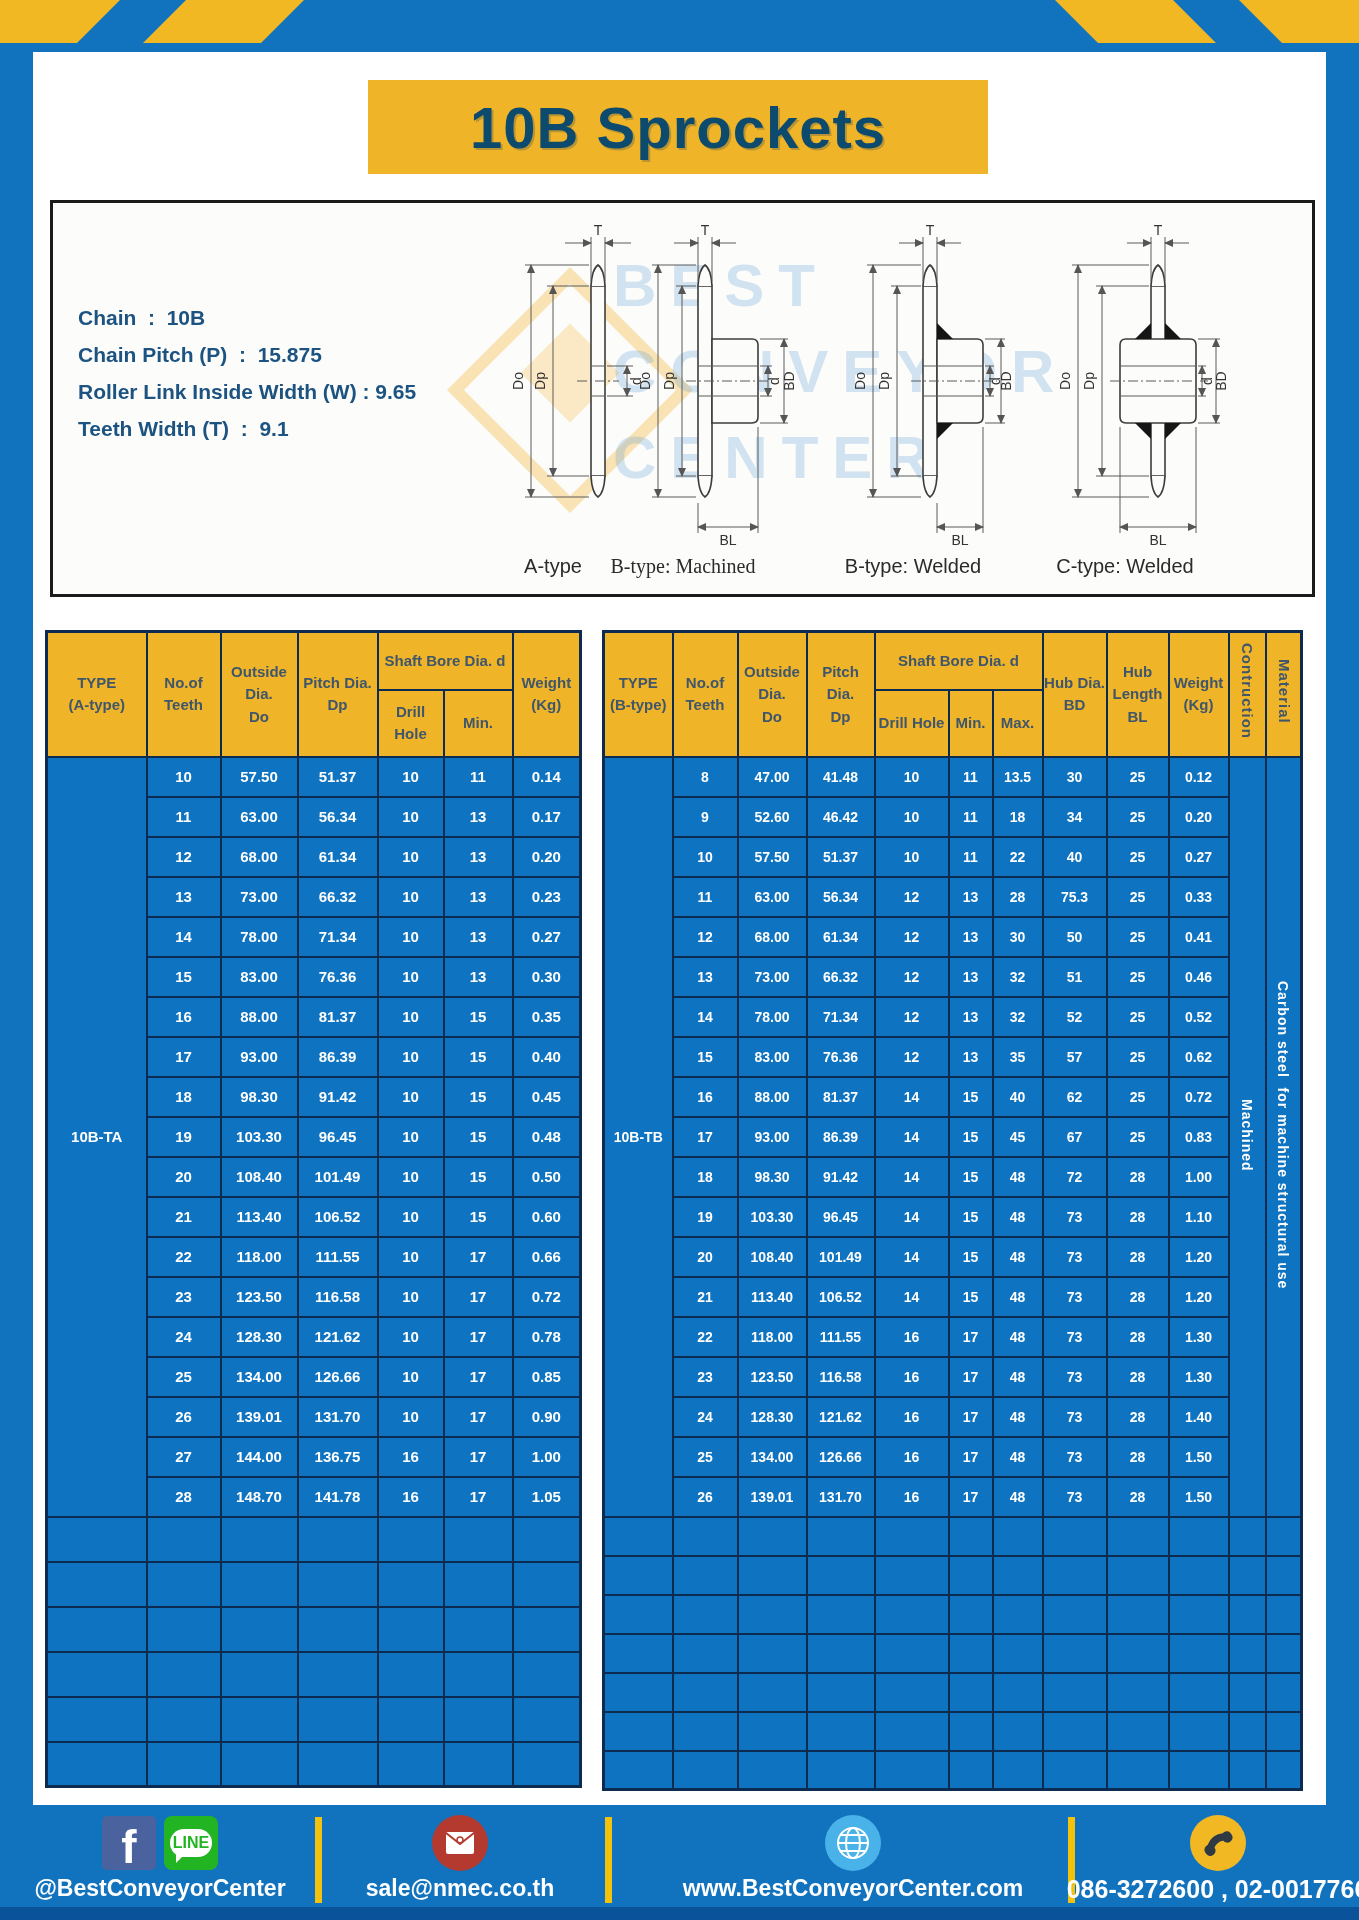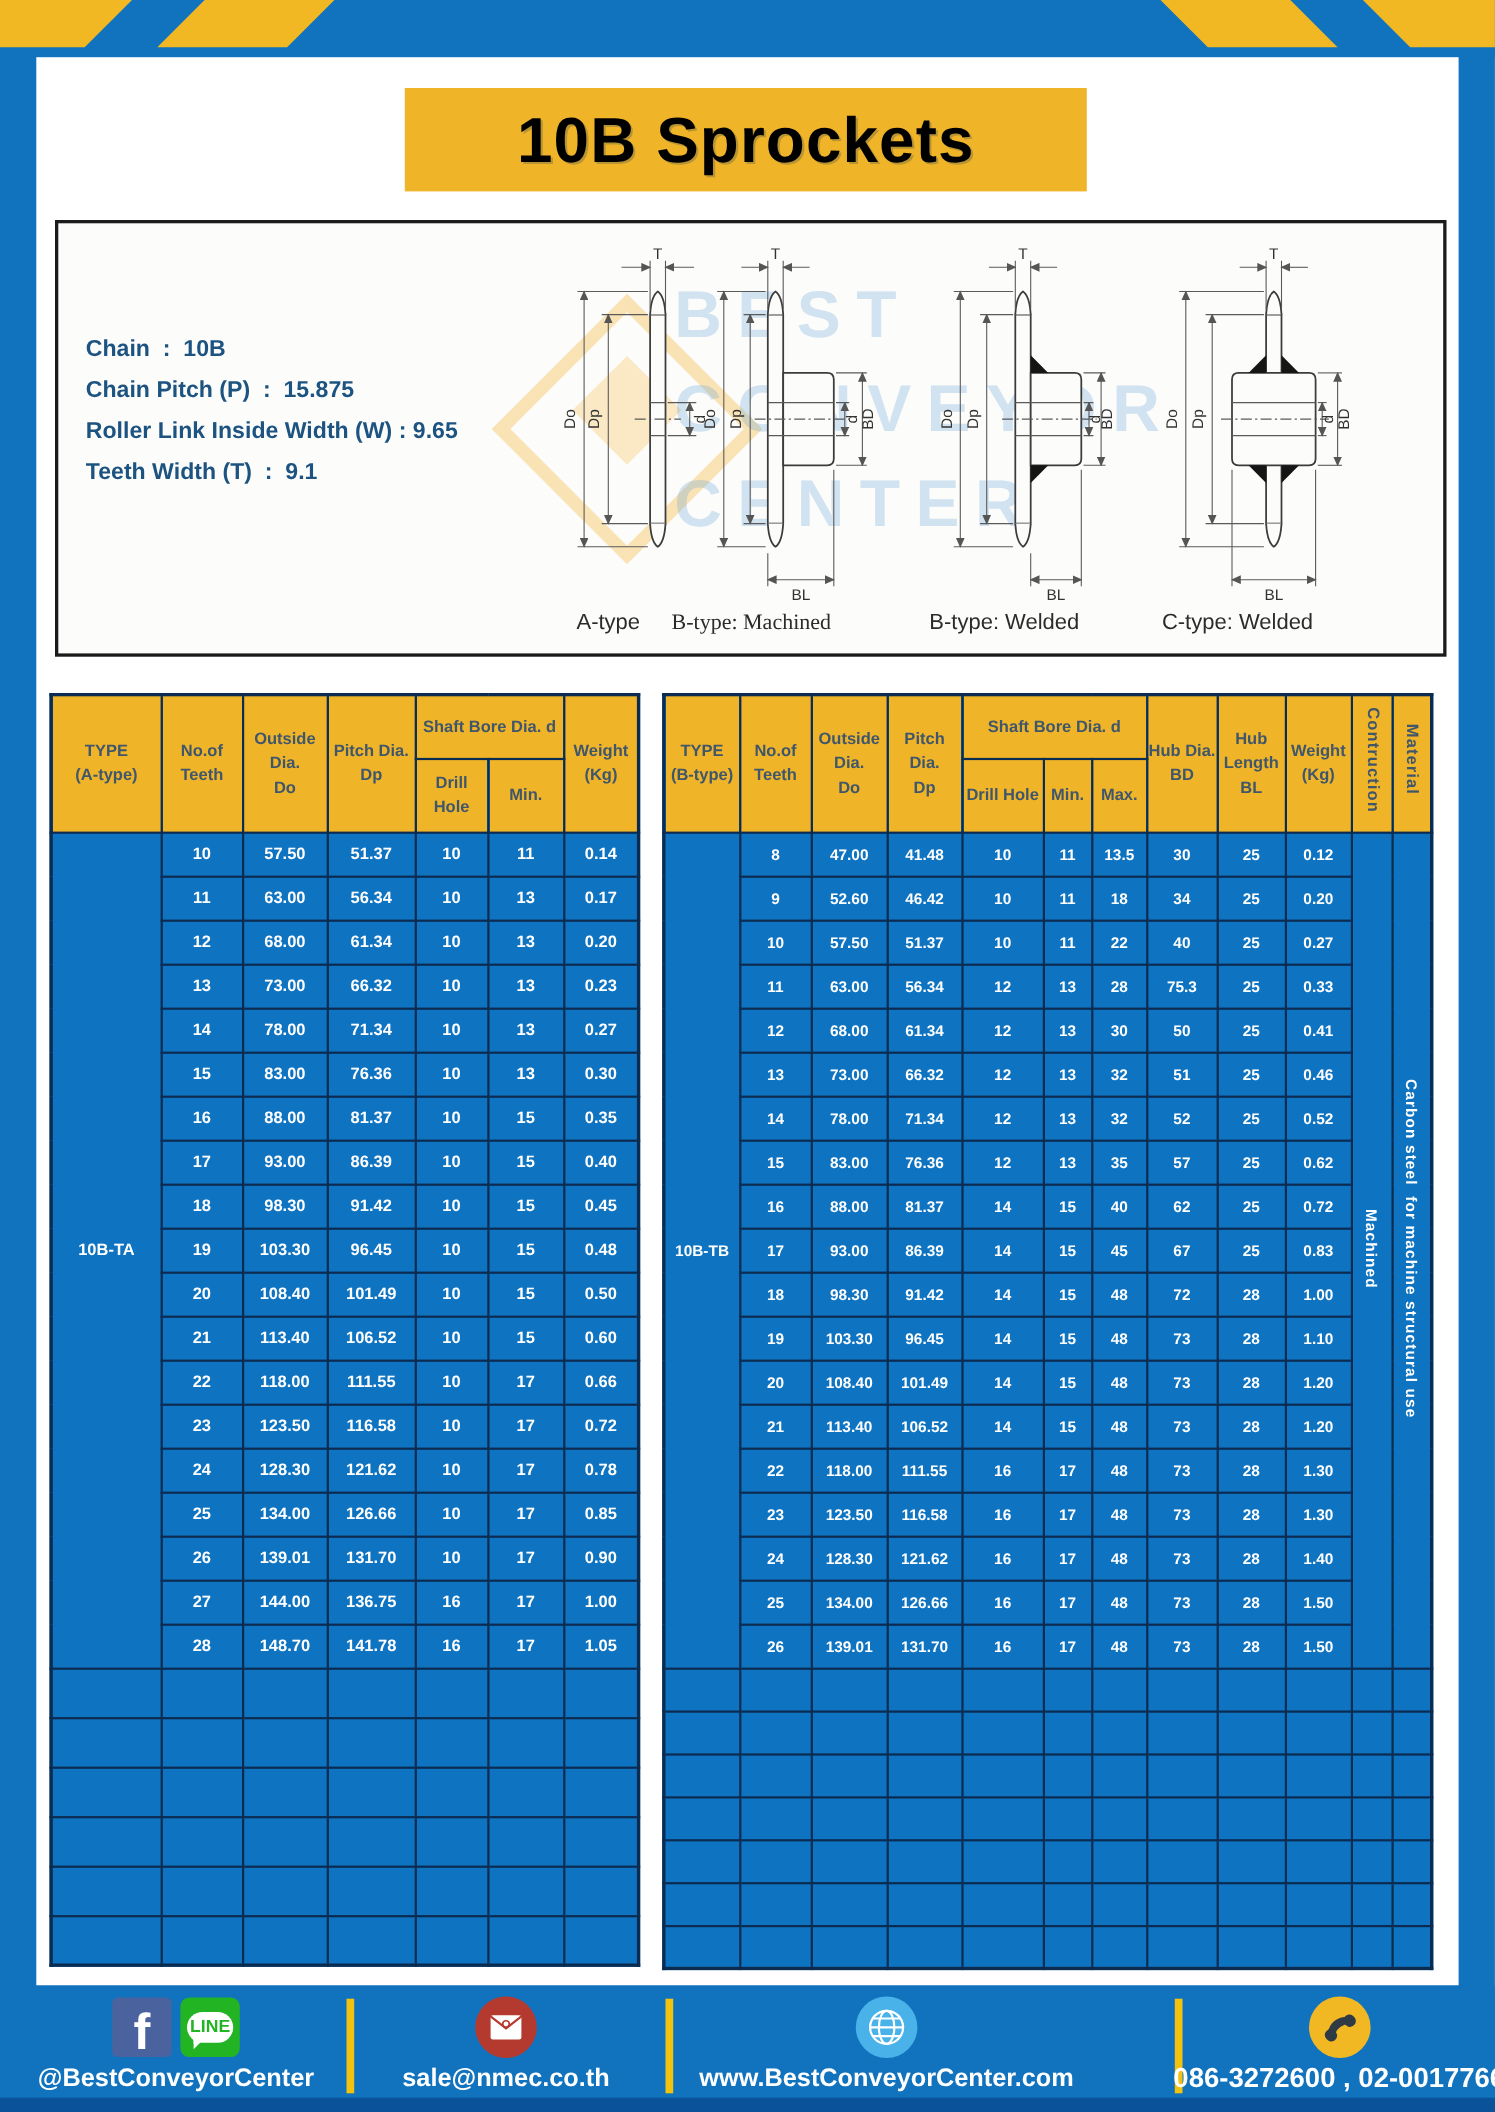--- a/index.html
+++ b/index.html
@@ -10,21 +10,21 @@
   .hazard{position:absolute;top:0;left:0;width:1359px;height:52px;background:#1173BE;overflow:hidden;}
   .stripe{position:absolute;top:0;height:43px;background:#F2B824;}
   .stripe.l{transform:skewX(-45deg);transform-origin:top left;}
   .stripe.r{transform:skewX(45deg);transform-origin:top left;}
 
   
   .page{position:absolute;left:33px;top:52px;width:1293px;height:1753px;background:#ffffff;}
 
   .title-box{position:absolute;left:335px;top:28px;width:620px;height:94px;background:#F0B429;
     display:flex;align-items:center;justify-content:center;}
-  .title-box h1{margin:0;font-size:58px;font-weight:bold;color:#000000;letter-spacing:1px;
+  .title-box h1{margin:0;font-size:58px;font-weight:bold;color:#0c4a6e;letter-spacing:1px;
     text-shadow:2px 2px 0 rgba(20,50,80,.25);}
 
   
   .panel{position:absolute;left:17px;top:148px;width:1265px;height:397px;background:#FCFCFB;
     border:3px solid #1b1b1b;box-sizing:border-box;}
   .specs{position:absolute;left:25px;top:96px;z-index:3;}
   .spec-line{white-space:pre;font-size:21px;font-weight:bold;color:#1C5380;line-height:37px;}
 
   .wm{position:absolute;left:390px;top:40px;z-index:1;}
   .wm-mark{position:absolute;left:40px;top:60px;width:150px;height:150px;
@@ -911,21 +911,21 @@
               <rect x="1" y="1" width="28" height="22" rx="2" fill="#fff"></rect>
               <path d="M1,2 L15,13 L29,2" fill="none" stroke="#B4392E" stroke-width="2"></path>
               <circle cx="15" cy="9" r="3" fill="none" stroke="#B4392E" stroke-width="1.5"></circle>
             </svg>
         </div>
       </div>
       <div class="f-label">sale@nmec.co.th</div>
     </div>
     <div class="f-sep" style="left:605px;"></div>
 
-    <div class="f-item" style="left:591px;width:430px;">
+    <div class="f-item" style="left:638px;width:430px;">
       <div class="f-icons">
         <div class="circ globe">
           <svg width="38" height="38" viewBox="0 0 38 38" fill="none" stroke="#fff" stroke-width="2">
             <circle cx="19" cy="19" r="15"></circle>
               <ellipse cx="19" cy="19" rx="7" ry="15"></ellipse>
             <line x1="4" y1="19" x2="34" y2="19"></line>
               <line x1="6" y1="11" x2="32" y2="11"></line>
               <line x1="6" y1="27" x2="32" y2="27"></line>
           </svg>
         </div>

